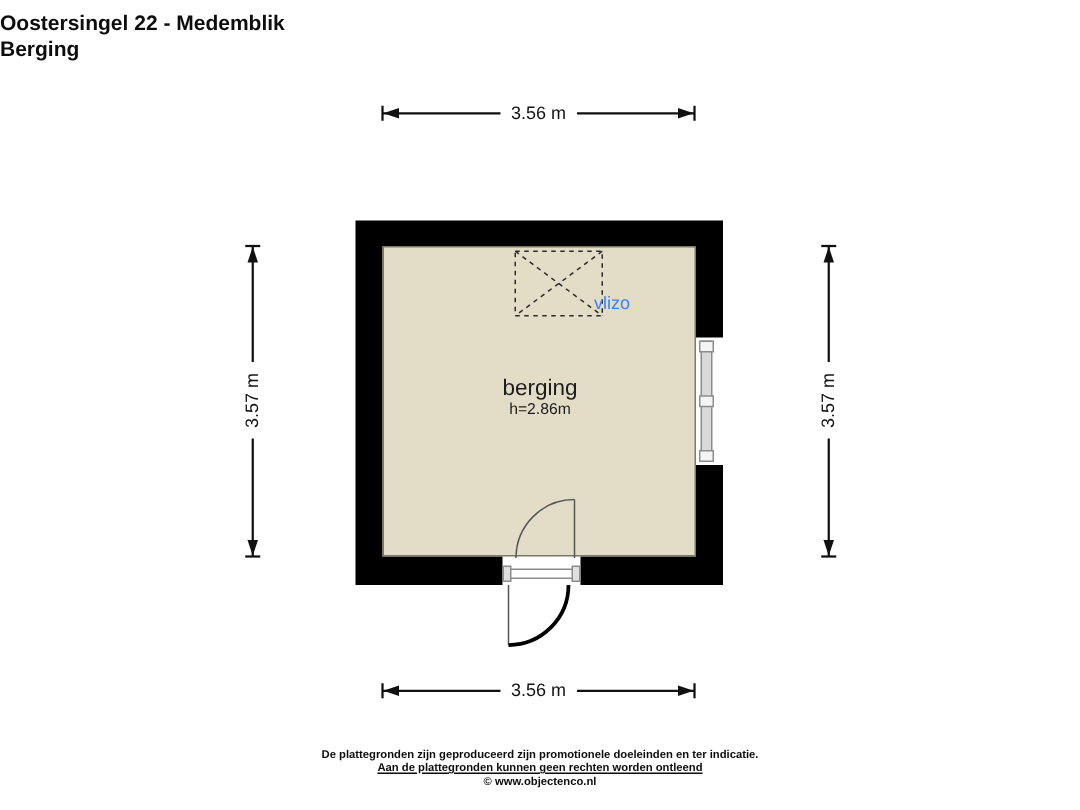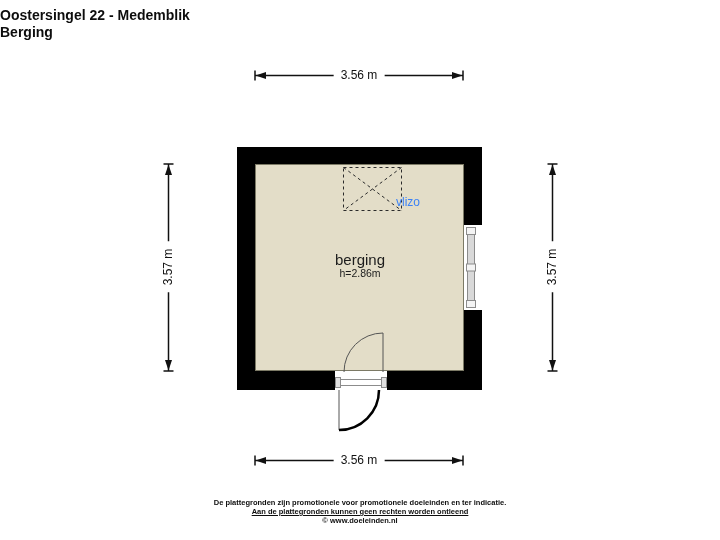--- a/index.html
+++ b/index.html
@@ -137,15 +137,15 @@
 
 <div class="abs center-pair" id="vlizo-label">vlizo</div>
 <div class="abs center-pair" id="room-name">berging</div>
 <div class="abs center-pair" id="room-height">h=2.86m</div>
 
 <div class="abs dim-pill" id="dim-top-label">3.56 m</div>
 <div class="abs dim-pill" id="dim-bottom-label">3.56 m</div>
 <div class="abs dim-pill vert" id="dim-left-label">3.57 m</div>
 <div class="abs dim-pill vert" id="dim-right-label">3.57 m</div>
 
-<div class="abs footer-line" id="footer-1">De plattegronden zijn promotionele voor promotionele doeleinden en ter indicatie.</div>
+<div class="abs footer-line" id="footer-1">De plattegronden zijn geproduceerd zijn promotionele doeleinden en ter indicatie.</div>
 <div class="abs footer-line" id="footer-2">Aan de plattegronden kunnen geen rechten worden ontleend</div>
-<div class="abs footer-line" id="footer-3">© www.doeleinden.nl</div>
+<div class="abs footer-line" id="footer-3">© www.objectenco.nl</div>
 
 </body></html>

